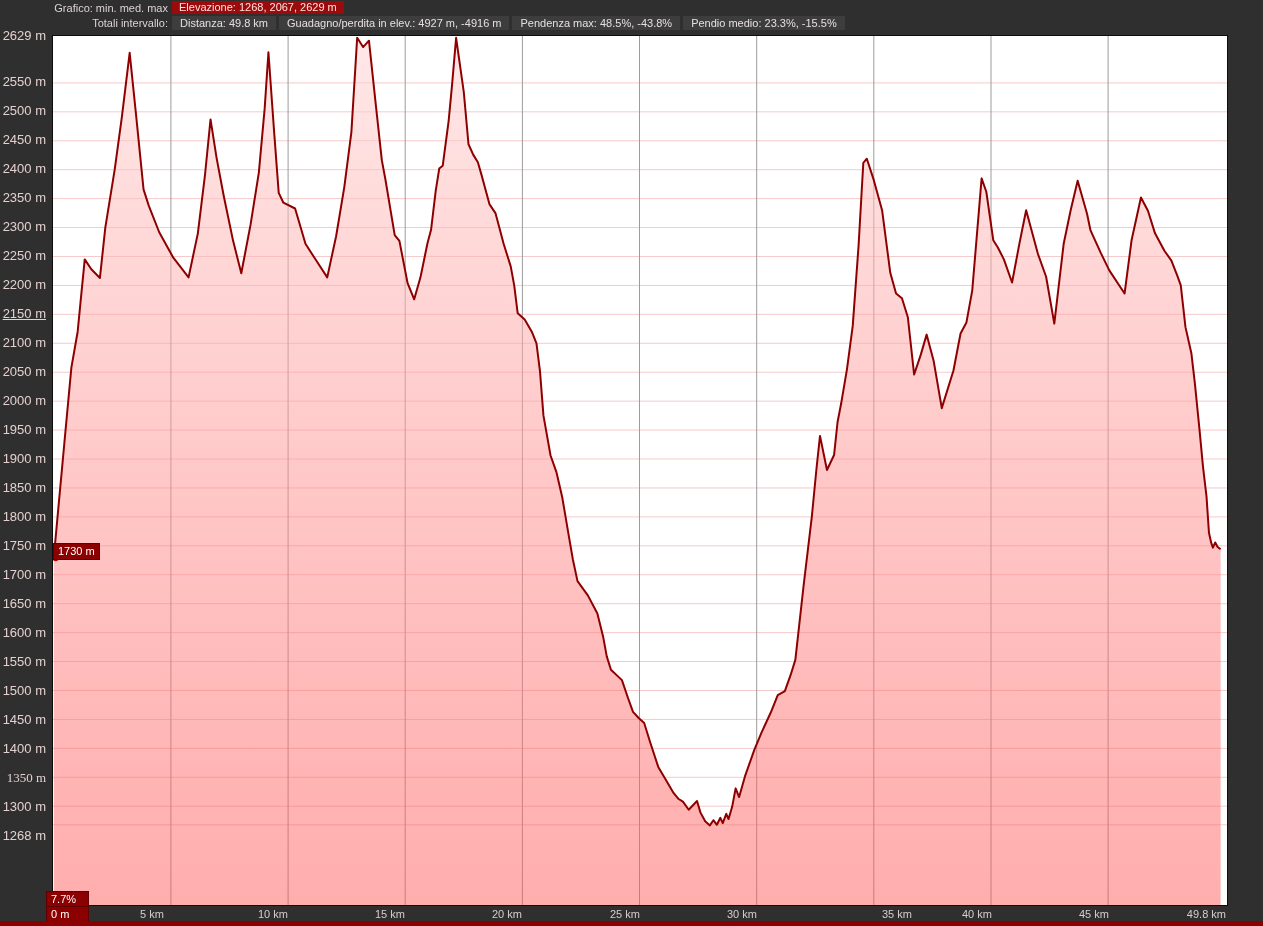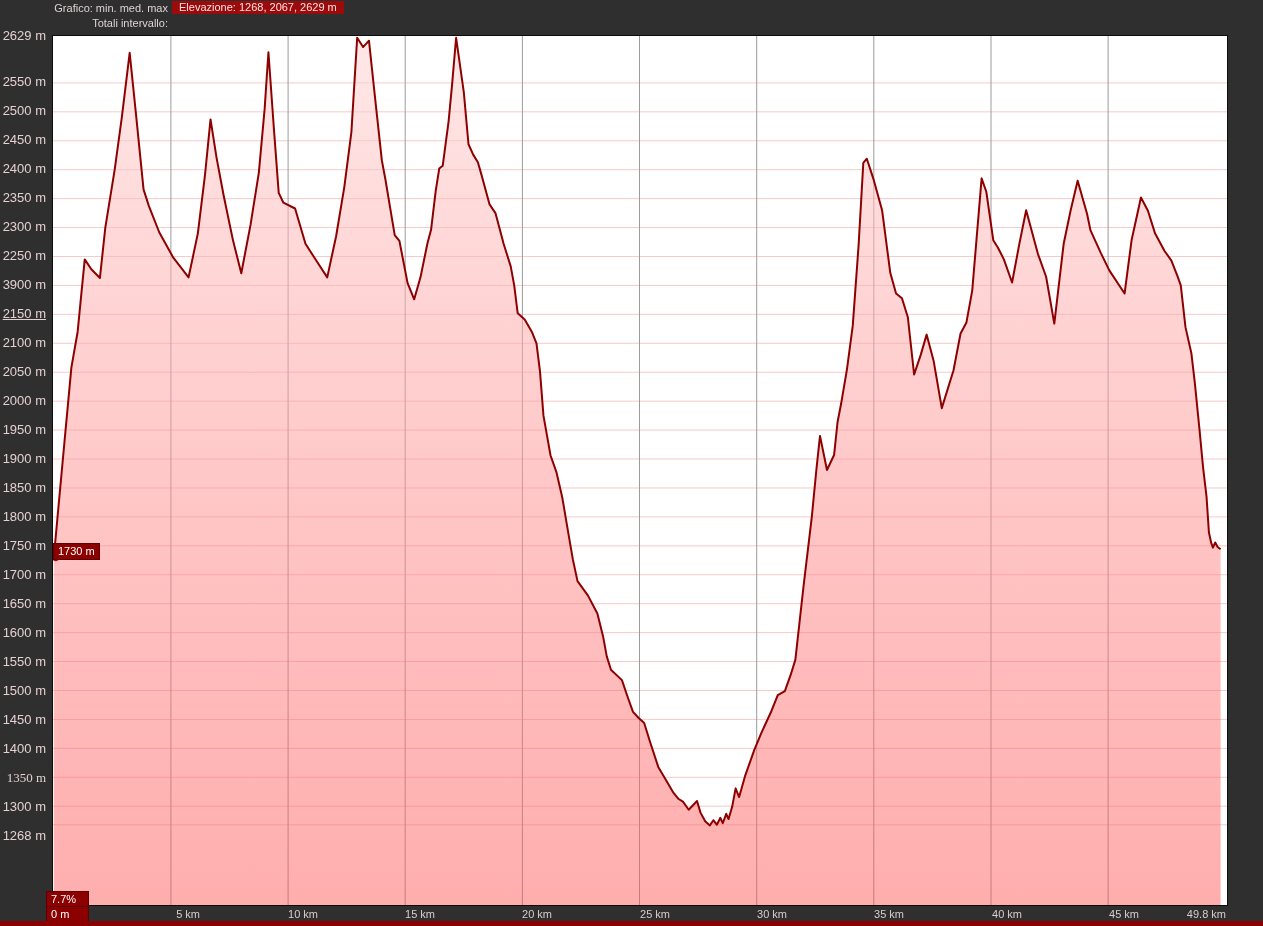--- a/index.html
+++ b/index.html
@@ -17,39 +17,45 @@
   .stat-box{background:#3d3d3d;color:#e6dfdf;font-size:11px;line-height:14px;
             padding:0 8px;white-space:nowrap;border:0;}
   
   #plot{position:absolute;left:52px;top:35px;width:1176px;height:871px;
         background:#ffffff;border:1px solid #0c0c0c;box-sizing:border-box;}
   #plot svg{position:absolute;left:0;top:0;width:100%;height:100%;}
   
   .ylab{position:absolute;left:0;width:46px;text-align:right;font-size:13px;
         color:#e4d0d0;line-height:13px;white-space:nowrap;}
   .xlab{position:absolute;top:908px;font-size:11px;color:#d9cccc;
-        text-align:right;white-space:nowrap;}
+        text-align:left;white-space:nowrap;}
   
   .val-box{position:absolute;background:#8b0000;color:#ffffff;font-size:11px;
            line-height:13px;padding:1px 4px;border:1px solid #600000;
            box-sizing:border-box;white-space:nowrap;}
   #origin-box{left:46px;top:906px;width:43px;}
   #slope-box{left:46px;top:891px;width:43px;}
   #start-elev-box{left:53px;top:543px;}
   
   #bottom-bar{position:absolute;left:0;top:921px;width:1263px;height:5px;background:#8b0000;}
 </style>
 </head>
 <body>
 
 <div id="app">
 
   <div class="hdr-label" id="hdr-row1-label">Grafico: min. med. max</div>
   <div id="elev-banner">Elevazione: 1268, 2067, 2629 m</div>
   <div class="hdr-label" id="hdr-row2-label">Totali intervallo:</div>
+  <div id="stats-row">
+      <div class="stat-box" style="background: rgb(61, 61, 61);">Distanza: 49.8 km</div>
+      <div class="stat-box" style="background: rgb(61, 61, 61);">Guadagno/perdita in elev.: 4927 m, -4916 m</div>
+      <div class="stat-box" style="background: rgb(61, 61, 61);">Pendenza max: 48.5%, -43.8%</div>
+      <div class="stat-box" style="background: rgb(61, 61, 61);">Pendio medio: 23.3%, -15.5%</div>
+    </div>
 
   <div id="plot">
     <svg id="plot-svg" viewBox="0 0 1176 871" preserveAspectRatio="none">
         <defs>
           <linearGradient id="fg" gradientUnits="userSpaceOnUse" x1="0" y1="0" x2="0" y2="871">
             <stop offset="0" stop-color="rgba(255,213,213,0.55)"></stop>
             <stop offset="1" stop-color="rgba(255,82,82,0.47)"></stop>
           </linearGradient>
         </defs>
         <g>
@@ -100,21 +106,21 @@
 
   <div id="y-axis">
       <div class="ylab" style="top: 29px; color: rgb(228, 208, 208);">2629 m</div>
       <div class="ylab" style="top: 75px; color: rgb(228, 208, 208);">2550 m</div>
       <div class="ylab" style="top: 104px; color: rgb(228, 208, 208);">2500 m</div>
       <div class="ylab" style="top: 133px; color: rgb(228, 208, 208);">2450 m</div>
       <div class="ylab" style="top: 162px; color: rgb(228, 208, 208);">2400 m</div>
       <div class="ylab" style="top: 191px; color: rgb(228, 208, 208);">2350 m</div>
       <div class="ylab" style="top: 220px; color: rgb(228, 208, 208);">2300 m</div>
       <div class="ylab" style="top: 249px; color: rgb(228, 208, 208);">2250 m</div>
-      <div class="ylab" style="top: 278px; color: rgb(228, 208, 208);">3900 m</div>
+      <div class="ylab" style="top: 278px; color: rgb(228, 208, 208);">2200 m</div>
       <div class="ylab" style="top: 307px; color: rgb(228, 208, 208); text-decoration: underline;">2150 m</div>
       <div class="ylab" style="top: 336px; color: rgb(228, 208, 208);">2100 m</div>
       <div class="ylab" style="top: 365px; color: rgb(228, 208, 208);">2050 m</div>
       <div class="ylab" style="top: 394px; color: rgb(228, 208, 208);">2000 m</div>
       <div class="ylab" style="top: 423px; color: rgb(228, 208, 208);">1950 m</div>
       <div class="ylab" style="top: 452px; color: rgb(228, 208, 208);">1900 m</div>
       <div class="ylab" style="top: 481px; color: rgb(228, 208, 208);">1850 m</div>
       <div class="ylab" style="top: 510px; color: rgb(228, 208, 208);">1800 m</div>
       <div class="ylab" style="top: 539px; color: rgb(228, 208, 208);">1750 m</div>
       <div class="ylab" style="top: 568px; color: rgb(228, 208, 208);">1700 m</div>
@@ -128,21 +134,21 @@
       <div class="ylab" style="top: 800px; color: rgb(228, 208, 208);">1300 m</div>
       <div class="ylab" style="top: 829px; color: rgb(228, 208, 208);">1268 m</div>
     </div>
   <div id="x-axis">
       <div class="xlab" style="left: 140px; width: 60px;">5 km</div>
       <div class="xlab" style="left: 258px; width: 60px;">10 km</div>
       <div class="xlab" style="left: 375px; width: 60px;">15 km</div>
       <div class="xlab" style="left: 492px; width: 60px;">20 km</div>
       <div class="xlab" style="left: 610px; width: 60px;">25 km</div>
       <div class="xlab" style="left: 727px; width: 60px;">30 km</div>
-      <div class="xlab" style="left: 844px; width: 60px;">35 km</div>
+      <div class="xlab" style="left: 882px; width: 60px;">35 km</div>
       <div class="xlab" style="left: 962px; width: 60px;">40 km</div>
       <div class="xlab" style="left: 1079px; width: 60px;">45 km</div>
       <div class="xlab" style="left: 1162px; width: 64px; text-align: right;">49.8 km</div>
     </div>
 
   <div class="val-box" id="start-elev-box">1730 m</div>
   <div class="val-box" id="slope-box">7.7%</div>
   <div class="val-box" id="origin-box">0 m</div>
 
   <div id="bottom-bar"></div>

